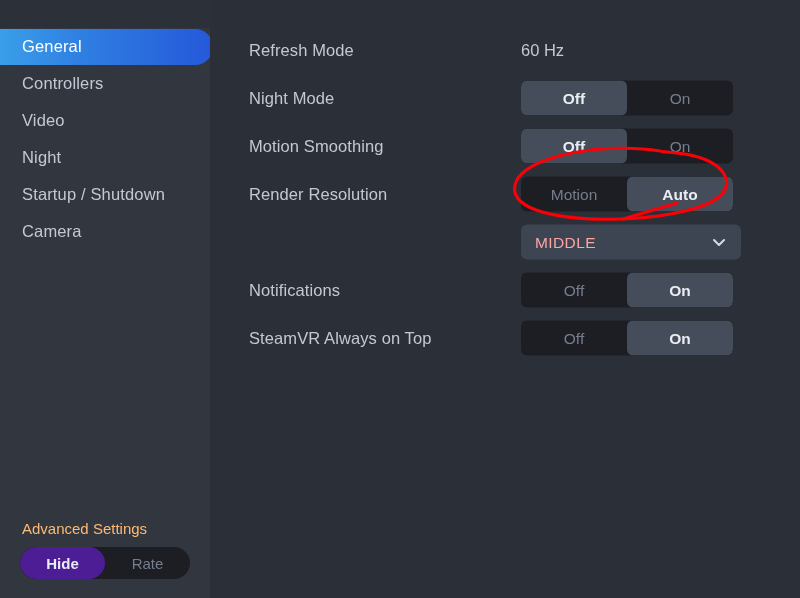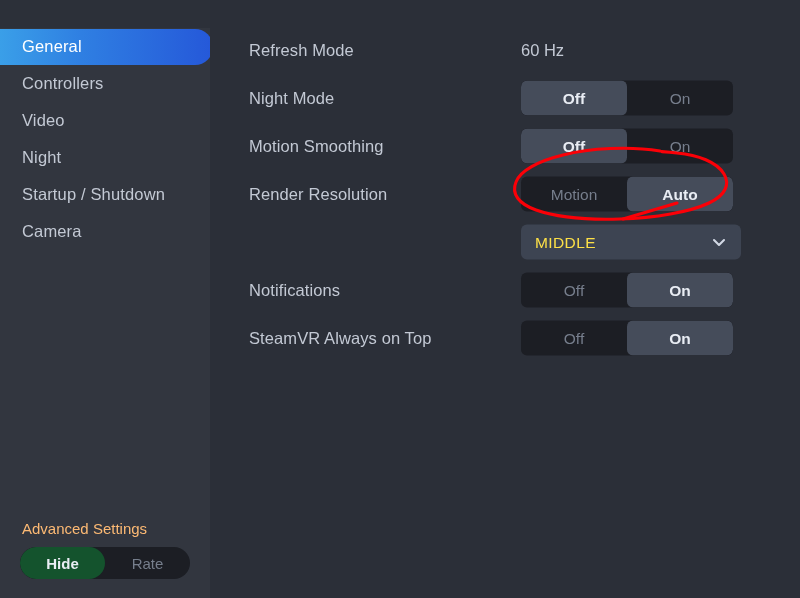--- a/index.html
+++ b/index.html
@@ -100,21 +100,21 @@
     flex: 1 1 50%;
     display: flex;
     align-items: center;
     justify-content: center;
     font-size: 15px;
     color: #767e8c;
     border-radius: 16px;
     box-sizing: border-box;
   }
   #advanced-toggle .seg.active {
-    background: #14532d;
+    background: #4c1d95;
     color: #e9edf4;
     font-weight: bold;
   }
 
   
   #main {
     position: absolute;
     left: 210px; top: 0;
     width: 590px; height: 598px;
     background: #2b2f38;
@@ -184,21 +184,21 @@
     background: #3d4452;
     border-radius: 6px;
     display: flex;
     align-items: center;
     box-sizing: border-box;
     padding: 0 14px 0 14px;
   }
   .dropdown .dd-value {
     flex: 1 1 auto;
     font-size: 15.5px;
-    color: #fde047;
+    color: #fca5a5;
     letter-spacing: 0.4px;
     white-space: nowrap;
   }
   .dropdown .dd-chevron {
     flex: 0 0 auto;
     width: 16px; height: 16px;
     display: block;
   }
   .dropdown .dd-chevron svg { display:block; }
 

